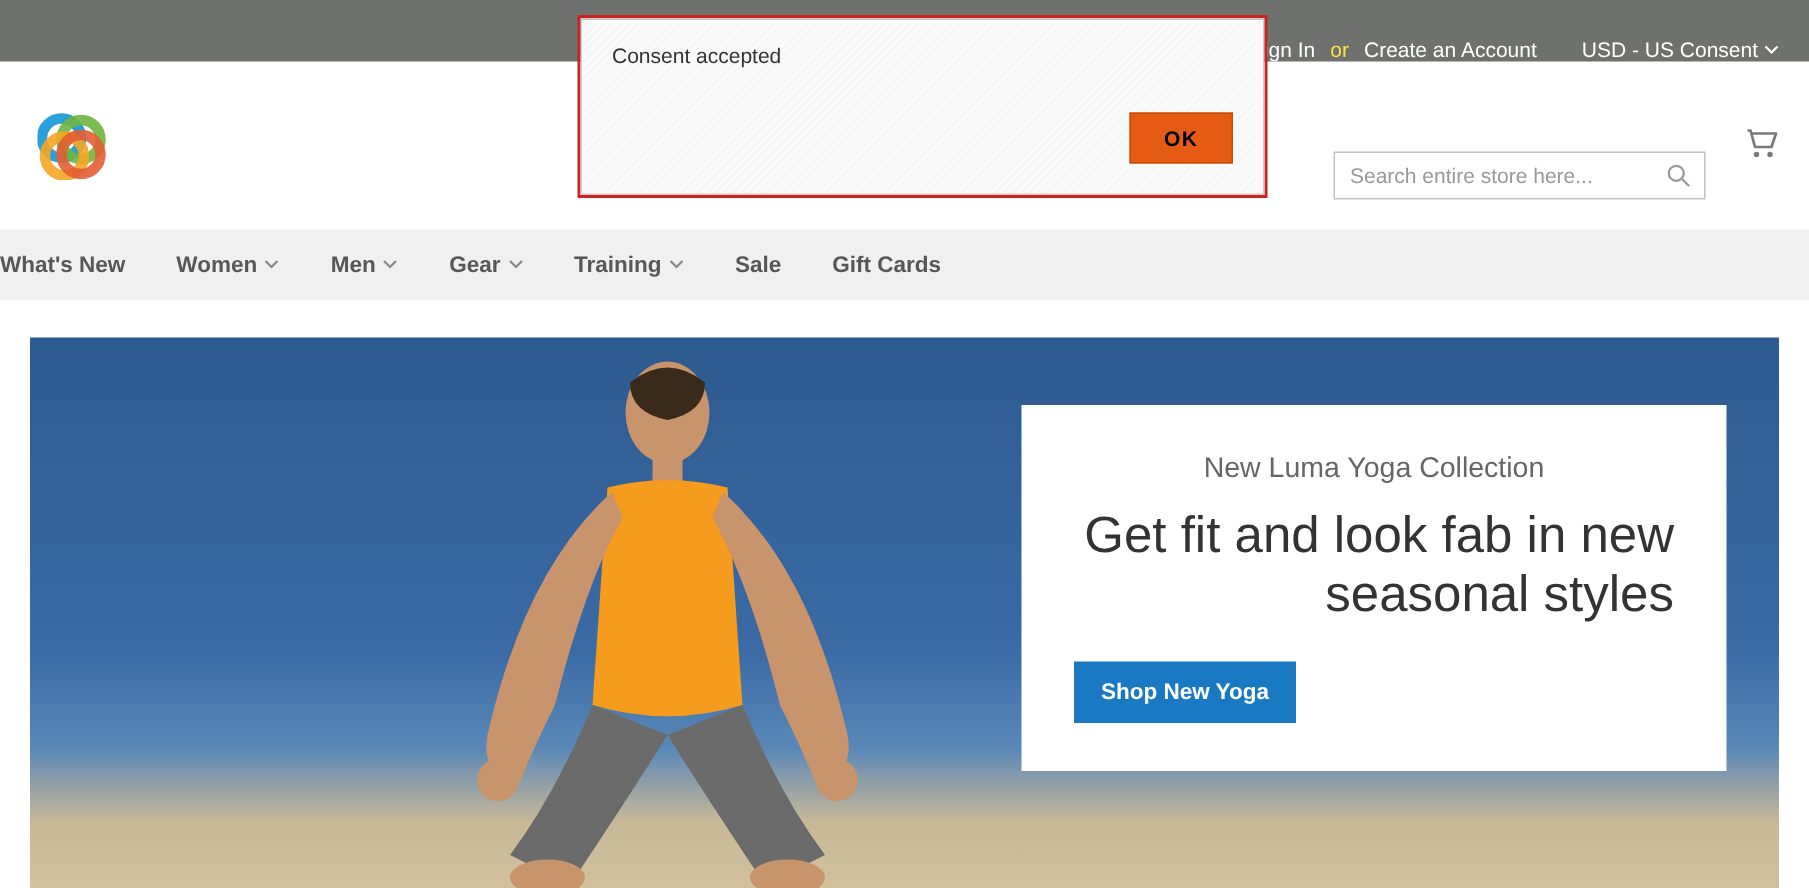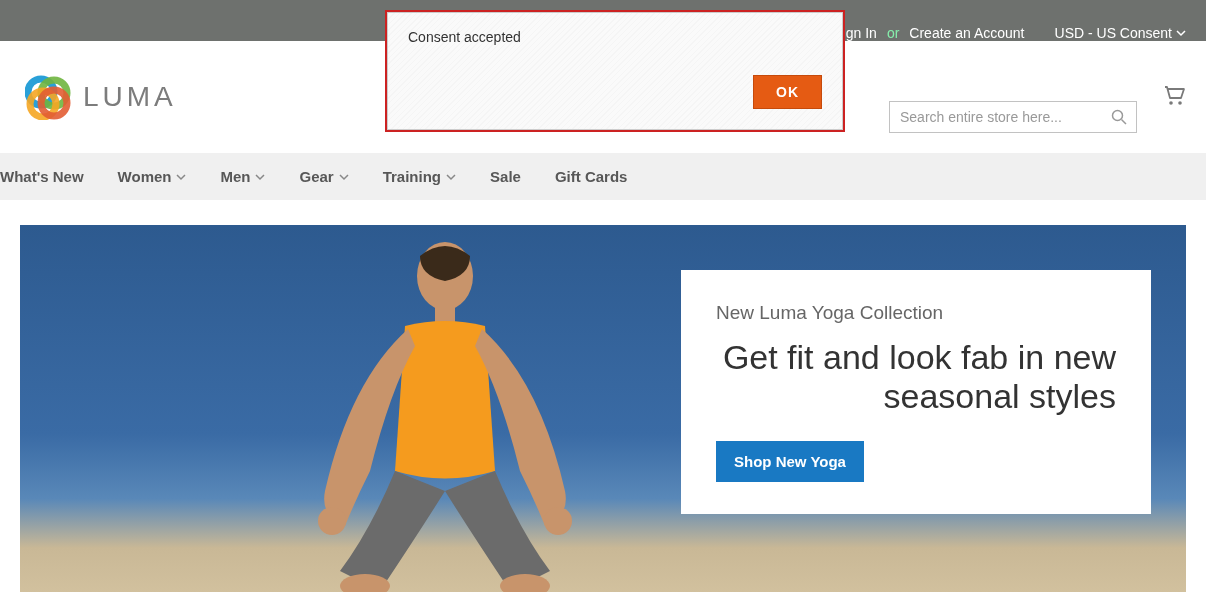--- a/index.html
+++ b/index.html
@@ -1,51 +1,51 @@
 <!DOCTYPE html>
 <html><head>
 <meta charset="utf-8">
 <style>
   * { margin: 0; padding: 0; box-sizing: border-box; }
   body { font-family: 'Helvetica Neue', Arial, sans-serif; background: #fff; width: 1206px; }
   
   .top-bar { background: #6e716e; height: 41px; display: flex; justify-content: flex-end; align-items: flex-end; padding-right: 20px; gap: 10px; color: #fff; font-size: 14px; }
   .top-bar a { color: #fff; text-decoration: none; cursor: pointer; }
-  .top-bar .or { color: #86efac; }
+  .top-bar .or { color: #fde047; }
   .currency { display: flex; align-items: center; gap: 4px; margin-left: 20px; cursor: pointer; }
   
   .header-main { display: flex; align-items: center; justify-content: space-between; padding: 20px 20px 20px 25px; }
   .logo-wrap { display: flex; align-items: center; gap: 12px; }
   .logo-mark { width: 46px; height: 46px; position: relative; }
   .logo-text { font-size: 28px; font-weight: 400; color: #7c7c7c; letter-spacing: 4px; }
   .header-right { display: flex; align-items: center; gap: 25px; }
   .search-box { position: relative; margin-top: 40px; }
   .search-box input { width: 248px; height: 32px; border: 1px solid #c2c2c2; padding: 0 35px 0 10px; font-size: 14px; color: #555; }
   .search-box input::placeholder { color: #999; }
   .search-icon { position: absolute; right: 10px; top: 8px; color: #999; }
   .cart-icon { color: #7a7a7a; cursor: pointer; }
   
   .nav-bar { background: #f0f0f0; height: 47px; display: flex; align-items: center; gap: 34px; }
   .nav-item { font-size: 15px; font-weight: 600; color: #575757; display: flex; align-items: center; gap: 5px; cursor: pointer; }
   .chevron { display: inline-block; }
   
   .hero { margin: 25px 20px 0 20px; height: 380px; background: linear-gradient(to bottom, #2d5a8f 0%, #3a6ba5 55%, #5988b8 72%, #c9b896 85%, #d4c3a0 100%); position: relative; overflow: hidden; }
   .yoga-figure { position: absolute; left: 250px; bottom: -20px; z-index: 2; }
   .promo-card { position: absolute; right: 35px; top: 45px; width: 470px; background: #fff; padding: 32px 35px 32px 35px; }
-  .promo-eyebrow { font-size: 19px; color: #666; font-weight: 300; }
+  .promo-eyebrow { font-size: 19px; color: #666; font-weight: 300; text-align: center; }
   .promo-heading { font-size: 34px; color: #333; font-weight: 300; line-height: 1.15; margin-top: 14px; text-align: right; }
   .promo-btn { display: inline-block; background: #1979c3; color: #fff; font-size: 15px; font-weight: 600; padding: 12px 18px; margin-top: 25px; border: none; cursor: pointer; }
   
   .dialog-overlay { position: absolute; left: 385px; top: 10px; width: 460px; z-index: 100; border: 2px solid #c22; background: #fff; }
   .dialog-inner { background: repeating-linear-gradient(135deg, #f5f5f5, #f5f5f5 1px, #fafafa 1px, #fafafa 4px); border: 1px solid #ccc; padding: 16px 20px 20px 20px; }
   .dialog-says { font-size: 14px; color: #333; display: flex; align-items: center; gap: 8px; }
   .blurred { background: #ccc; color: #ccc; filter: blur(3px); user-select: none; }
   .dialog-message { font-size: 14px; color: #333; }
   .dialog-actions { display: flex; justify-content: flex-end; margin-top: 30px; }
-  .ok-btn { background: #e55b13; color: #ffffff; font-weight: 700; font-size: 14px; border: 1px solid #c64a0b; padding: 8px 22px; cursor: pointer; letter-spacing: 1px; }
+  .ok-btn { background: #e55b13; color: #000000; font-weight: 700; font-size: 14px; border: 1px solid #c64a0b; padding: 8px 22px; cursor: pointer; letter-spacing: 1px; }
 </style>
 </head>
 <body>
 
 <div class="top-bar">
   <a>Sign In</a>
   <span class="or">or</span>
   <a>Create an Account</a>
   <div class="currency">
     <span>USD - US Consent</span>
@@ -60,21 +60,20 @@
 <div class="header-main">
   <div class="logo-wrap">
     <div class="logo-mark">
       <svg width="46" height="46" viewBox="0 0 46 46">
         <circle cx="16" cy="18" r="13" fill="none" stroke="#29a0d8" stroke-width="7"></circle>
         <circle cx="29" cy="19" r="13" fill="none" stroke="#6fb53f" stroke-width="7" opacity="0.9"></circle>
         <circle cx="18" cy="30" r="13" fill="none" stroke="#f5a623" stroke-width="7" opacity="0.9"></circle>
         <circle cx="29" cy="29" r="13" fill="none" stroke="#e25d33" stroke-width="7" opacity="0.9"></circle>
       </svg>
     </div>
-    <div class="logo-text">LUMA</div>
   </div>
   <div class="header-right">
     <div class="search-box">
       <input type="text" placeholder="Search entire store here..." style="">
       <span class="search-icon">
         <svg width="16" height="16" viewBox="0 0 16 16">
             <circle cx="6.5" cy="6.5" r="5" stroke="#999" stroke-width="1.5" fill="none"></circle>
             <line x1="10.5" y1="10.5" x2="15" y2="15" stroke="#999" stroke-width="1.5"></line>
           </svg>
       </span>

